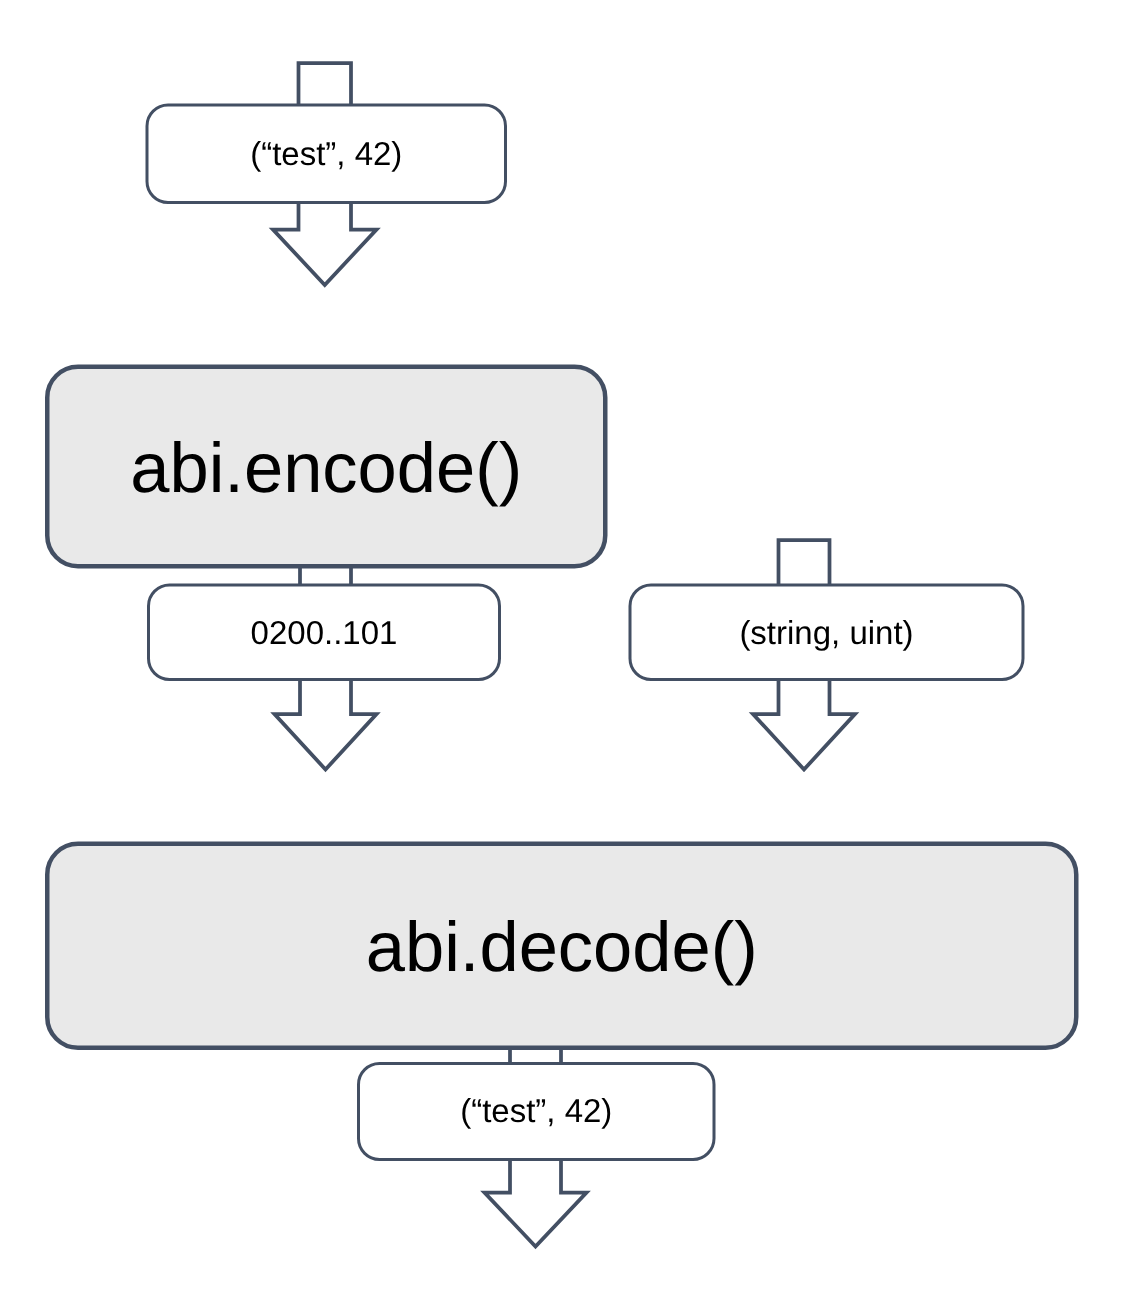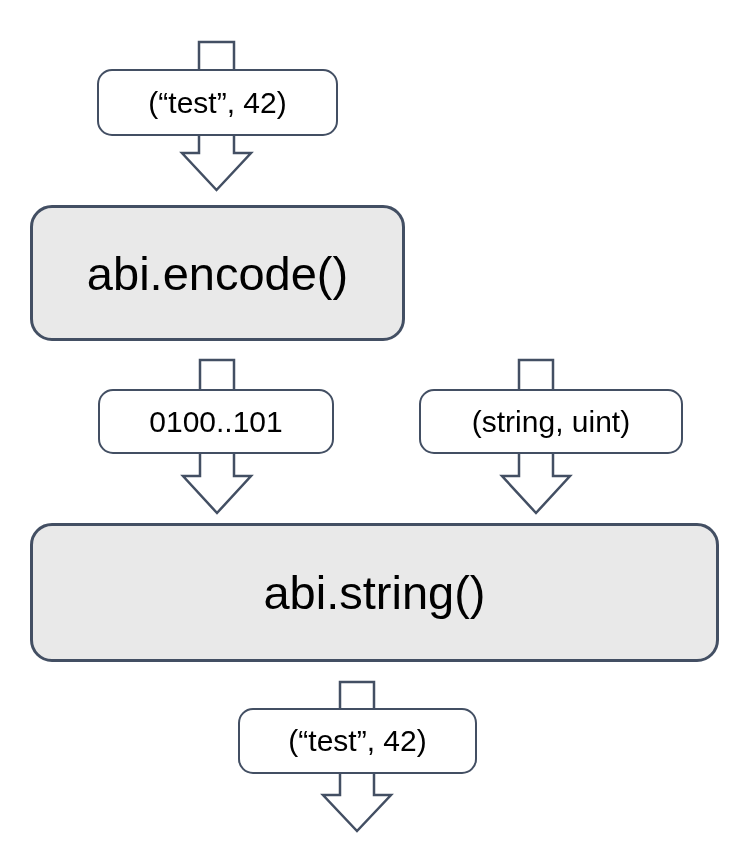--- a/index.html
+++ b/index.html
@@ -33,29 +33,30 @@
   }
   .node {
     position: absolute;
     display: flex;
     align-items: center;
     justify-content: center;
     text-align: center;
     background: var(--value-fill);
     border: 2.5px solid var(--line);
     border-radius: 15px;
-    font-size: 30px;
+    font-size: 22px;
     line-height: 1;
     white-space: nowrap;
   }
   .node.process {
     background: var(--process-fill);
     border-width: 3px;
     border-radius: 22px;
     font-size: 47px;
+    margin-top: 38px;
   }
   
   .n-input   { left: 97px;  top: 69px;  width: 241px; height: 67px; }
   .n-encode  { left: 30px;  top: 205px; width: 375px; height: 136px; }
   .n-bytes   { left: 98px;  top: 389px; width: 236px; height: 65px; }
   .n-types   { left: 419px; top: 389px; width: 264px; height: 65px; }
   .n-decode  { left: 30px;  top: 523px; width: 689px; height: 139px; }
   .n-output  { left: 238px; top: 708px; width: 239px; height: 66px; }
 </style>
 </head>
@@ -76,28 +77,28 @@
 
   <div class="node n-input">
     <span>(“test”, 42)</span>
   </div>
 
   <div class="node process n-encode">
     <span>abi.encode()</span>
   </div>
 
   <div class="node n-bytes">
-    <span>0100..101</span>
+    <span>0200..101</span>
   </div>
 
   <div class="node n-types">
     <span>(string, uint)</span>
   </div>
 
   <div class="node process n-decode">
-    <span>abi.string()</span>
+    <span>abi.decode()</span>
   </div>
 
   <div class="node n-output">
     <span>(“test”, 42)</span>
   </div>
 
 </div>
 
 </body></html>

